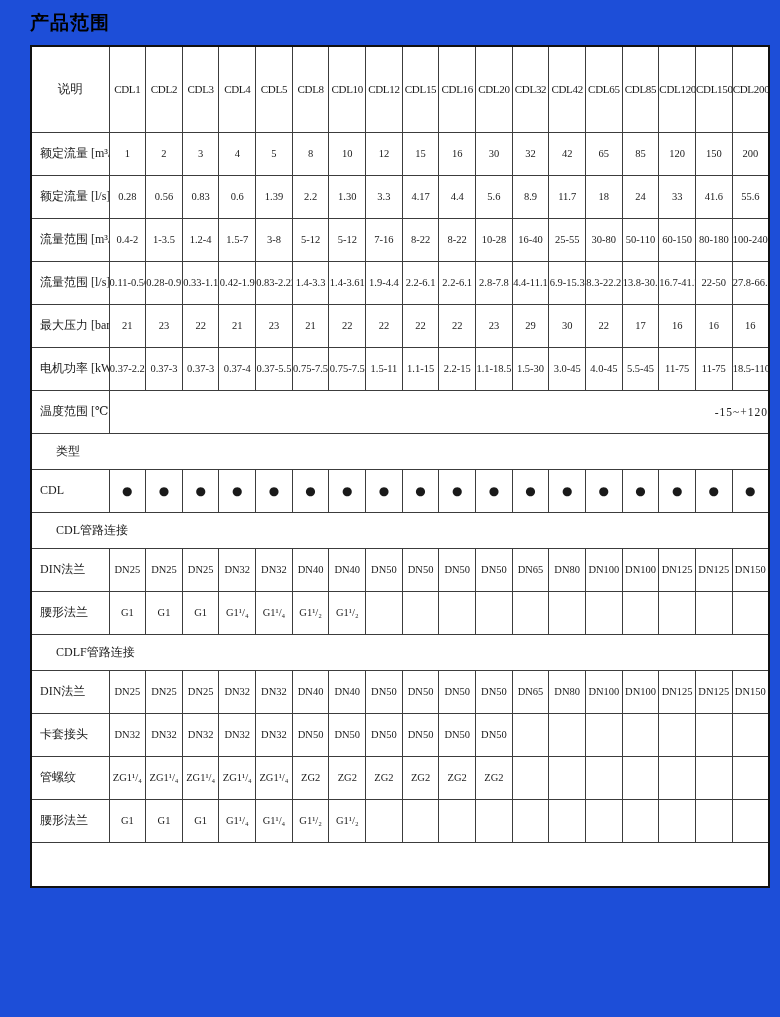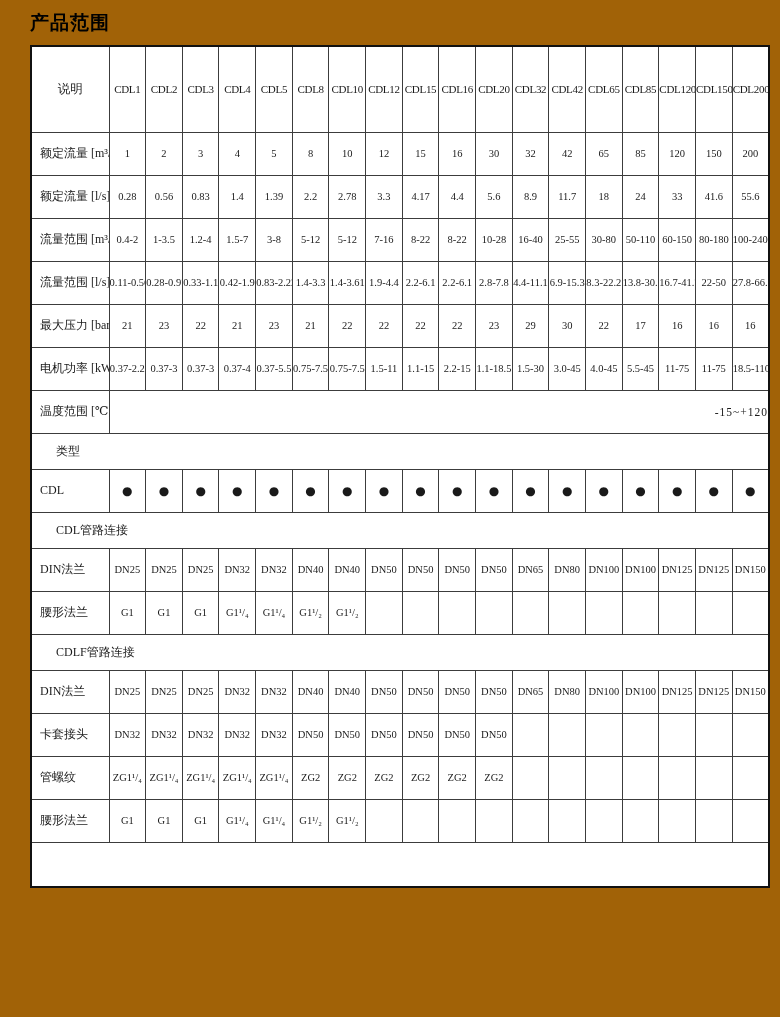--- a/index.html
+++ b/index.html
@@ -8,21 +8,21 @@
     background: #ffffff;
     width: 780px;
     height: 1017px;
     font-family: "Liberation Serif", "DejaVu Serif", serif;
     color: #1a1a1a;
   }
   .page {
     position: relative;
     width: 780px;
     height: 1017px;
-    background: #a16207;
+    background: #1d4ed8;
     overflow: hidden;
   }
   .title {
     position: absolute;
     left: 30px;
     top: 10px;
     margin: 0;
     font-family: "Liberation Sans", "DejaVu Sans", sans-serif;
     font-weight: bold;
     font-size: 19px;
@@ -161,24 +161,24 @@
           <td class="value-cell">85</td>
           <td class="value-cell">120</td>
           <td class="value-cell">150</td>
           <td class="value-cell">200</td>
         </tr>
         <tr class="row-data">
           <td class="row-label-cell">额定流量 [l/s]</td>
           <td class="value-cell">0.28</td>
           <td class="value-cell">0.56</td>
           <td class="value-cell">0.83</td>
-          <td class="value-cell">1.4</td>
+          <td class="value-cell">0.6</td>
           <td class="value-cell">1.39</td>
           <td class="value-cell">2.2</td>
-          <td class="value-cell">2.78</td>
+          <td class="value-cell">1.30</td>
           <td class="value-cell">3.3</td>
           <td class="value-cell">4.17</td>
           <td class="value-cell">4.4</td>
           <td class="value-cell">5.6</td>
           <td class="value-cell">8.9</td>
           <td class="value-cell">11.7</td>
           <td class="value-cell">18</td>
           <td class="value-cell">24</td>
           <td class="value-cell">33</td>
           <td class="value-cell">41.6</td>

